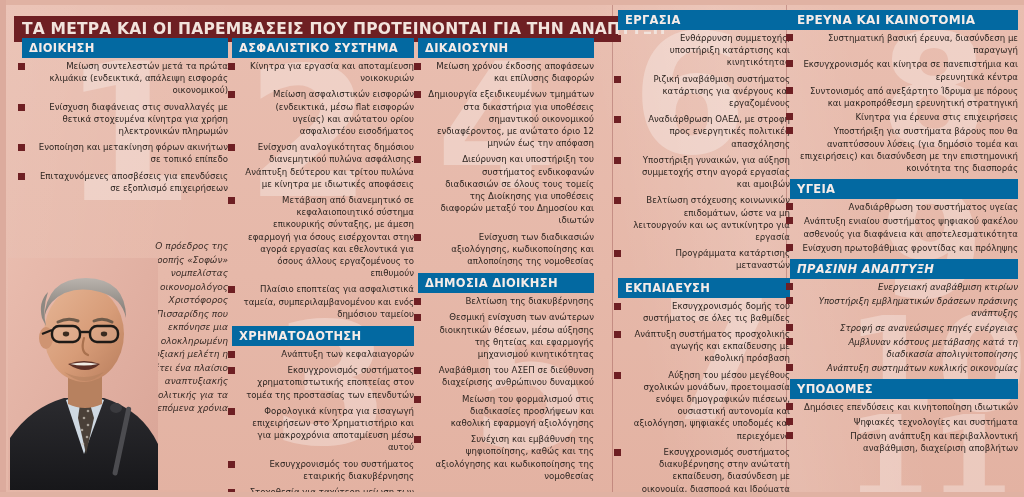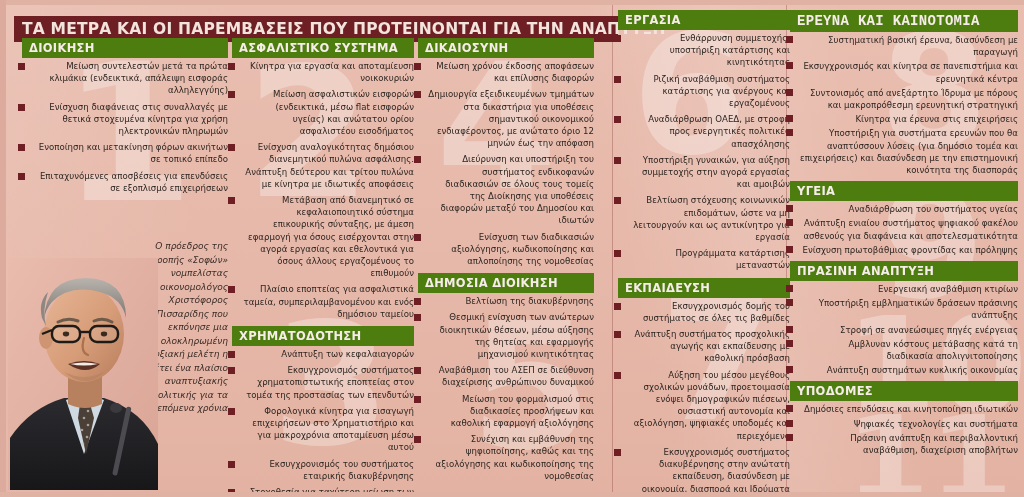--- a/index.html
+++ b/index.html
@@ -39,28 +39,28 @@
     background:#6e1f23;color:#f2e3dc;
     display:flex;align-items:center;
     padding:0 8px;box-sizing:border-box;
     font-size:15.5px;font-weight:bold;letter-spacing:.2px;
     white-space:nowrap;
   }
 
   
   .panel{position:absolute;box-sizing:border-box;}
   .sect-title{
-    background:#4d7c0f;color:#f6ece8;
+    background:#0369a1;color:#f6ece8;
     font-size:11.5px;font-weight:bold;letter-spacing:.3px;
     padding:3px 6px 3px 7px;
     box-sizing:border-box;
     white-space:nowrap;
     margin-bottom:2px;
   }
-  .sect-title.wide{font-size:14px;font-family:Liberation Mono, monospace;}
+  .sect-title.wide{font-size:12px;}
   ul.items{
     list-style:none;margin:0;padding:0;
   }
   ul.items li{
     position:relative;
     padding-left:10px;
     margin:0 0 4px 0;
     font-size:8.6px;
     line-height:1.42;
     color:#2e2622;
@@ -129,21 +129,21 @@
 
   <div class="vrule" id="vr1"></div>
   <div class="vrule" id="vr2"></div>
 
   <h1 class="headline">ΤΑ ΜΕΤΡΑ ΚΑΙ ΟΙ ΠΑΡΕΜΒΑΣΕΙΣ ΠΟΥ ΠΡΟΤΕΙΝΟΝΤΑΙ ΓΙΑ ΤΗΝ ΑΝΑΠΤΥΞΗ</h1>
 
   <div class="panel" id="col1">
     <div>
       <div class="sect-title">ΔΙΟΙΚΗΣΗ</div>
       <ul class="items">
-        <li>Μείωση συντελεστών μετά τα πρώτα κλιμάκια (ενδεικτικά, απάλειψη εισφοράς αλληλεγγύης)</li>
+        <li>Μείωση συντελεστών μετά τα πρώτα κλιμάκια (ενδεικτικά, απάλειψη εισφοράς οικονομικού)</li>
         <li>Ενίσχυση διαφάνειας στις συναλλαγές με θετικά στοχευμένα κίνητρα για χρήση ηλεκτρονικών πληρωμών</li>
         <li>Ενοποίηση και μετακίνηση φόρων ακινήτων σε τοπικό επίπεδο</li>
         <li>Επιταχυνόμενες αποσβέσεις για επενδύσεις σε εξοπλισμό επιχειρήσεων</li>
       </ul>
     </div>
   </div>
 
   <div class="panel" id="col2">
     <div>
       <div class="sect-title">ΑΣΦΑΛΙΣΤΙΚΟ ΣΥΣΤΗΜΑ</div>
@@ -213,32 +213,32 @@
   </div>
 
   <div class="panel col5" id="col5">
     <div>
       <div class="sect-title wide">ΕΡΕΥΝΑ ΚΑΙ ΚΑΙΝΟΤΟΜΙΑ</div>
       <ul class="items">
         <li>Συστηματική βασική έρευνα, διασύνδεση με παραγωγή</li>
         <li>Εκσυγχρονισμός και κίνητρα σε πανεπιστήμια και ερευνητικά κέντρα</li>
         <li>Συντονισμός από ανεξάρτητο Ίδρυμα με πόρους και μακροπρόθεσμη ερευνητική στρατηγική</li>
         <li>Κίνητρα για έρευνα στις επιχειρήσεις</li>
-        <li>Υποστήριξη για συστήματα ερευνών που θα αναπτύσσουν λύσεις (για δημόσιο τομέα και επιχειρήσεις) και διασύνδεση με την επιστημονική κοινότητα της διασποράς</li>
+        <li>Υποστήριξη για συστήματα βάρους που θα αναπτύσσουν λύσεις (για δημόσιο τομέα και επιχειρήσεις) και διασύνδεση με την επιστημονική κοινότητα της διασποράς</li>
       </ul>
     </div>
     <div style="margin-top:5px;">
       <div class="sect-title">ΥΓΕΙΑ</div>
       <ul class="items">
         <li>Αναδιάρθρωση του συστήματος υγείας</li>
         <li>Ανάπτυξη ενιαίου συστήματος ψηφιακού φακέλου ασθενούς για διαφάνεια και αποτελεσματικότητα</li>
         <li>Ενίσχυση πρωτοβάθμιας φροντίδας και πρόληψης</li>
       </ul>
     </div>
-    <div style="margin-top:5px;">
+    <div style="margin-top:5px;font-style:italic;">
       <div class="sect-title">ΠΡΑΣΙΝΗ ΑΝΑΠΤΥΞΗ</div>
       <ul class="items">
         <li>Ενεργειακή αναβάθμιση κτιρίων</li>
         <li>Υποστήριξη εμβληματικών δράσεων πράσινης ανάπτυξης</li>
         <li>Στροφή σε ανανεώσιμες πηγές ενέργειας</li>
         <li>Αμβλυναν κόστους μετάβασης κατά τη διαδικασία απολιγνιτοποίησης</li>
         <li>Ανάπτυξη συστημάτων κυκλικής οικονομίας</li>
       </ul>
     </div>
     <div style="margin-top:5px;">

